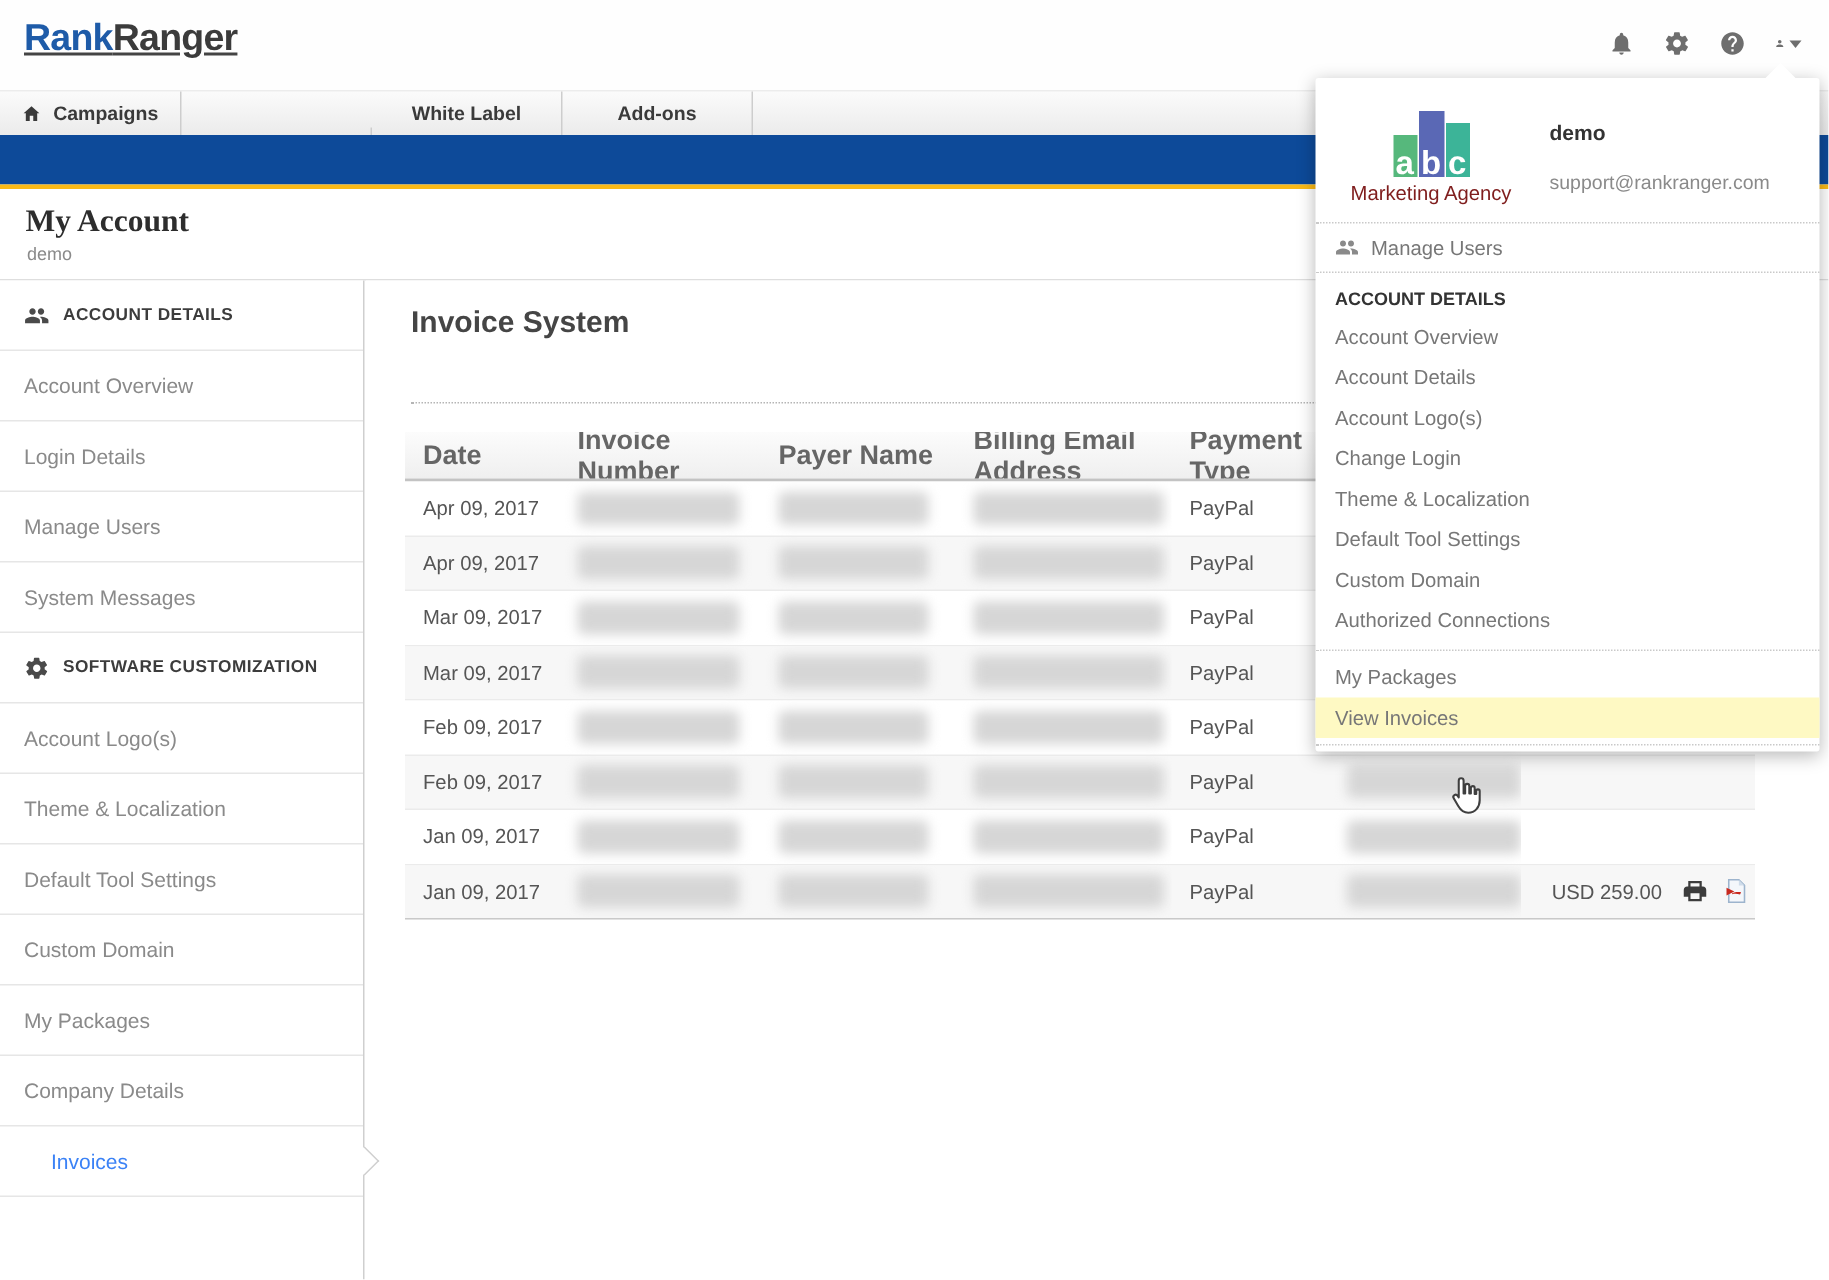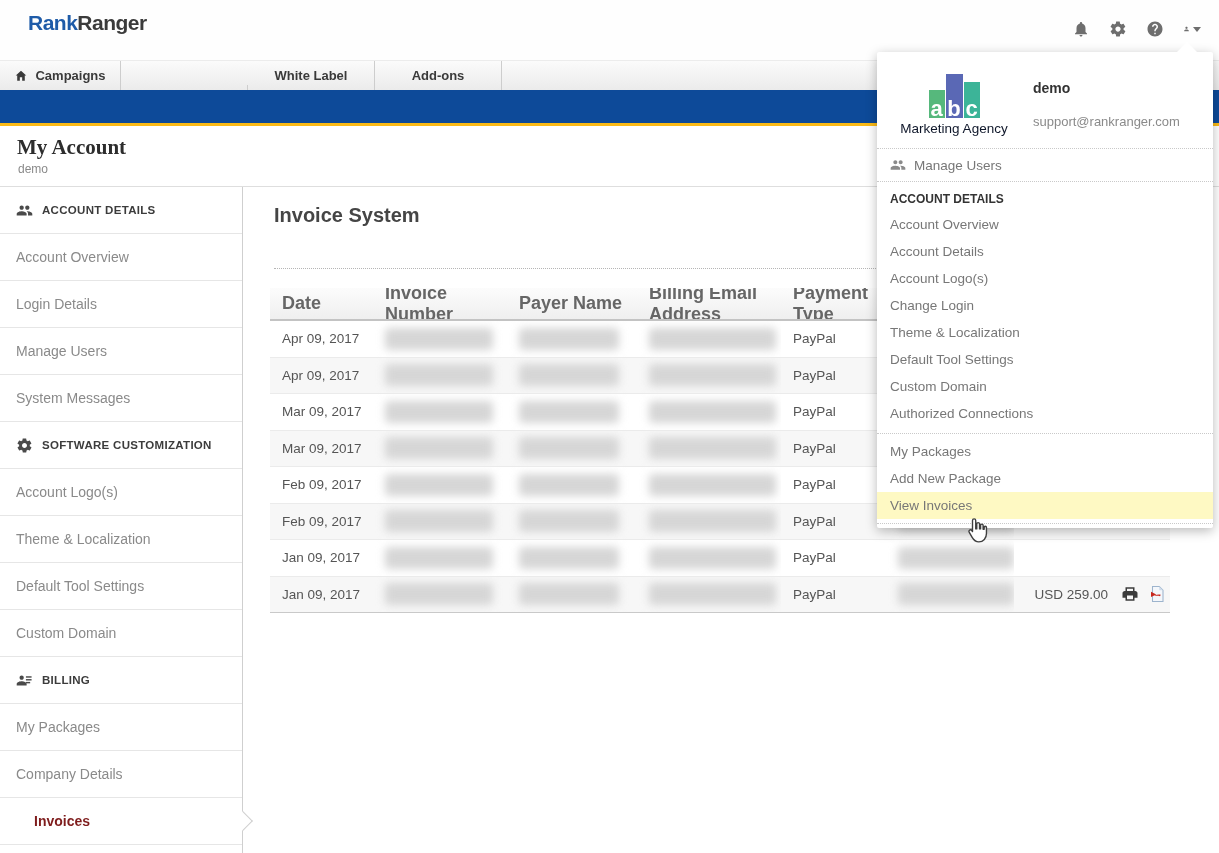--- a/index.html
+++ b/index.html
@@ -5,21 +5,21 @@
   * { margin:0; padding:0; box-sizing:border-box; }
   html,body { width:1219px; height:853px; }
   body {
     font-family:"Liberation Sans", sans-serif;
     background:#fff; color:#444; position:relative; overflow:hidden;
   }
   .stage { position:absolute; inset:0; width:1219px; height:853px; background:#fff; }
 
   
   .topbar { position:absolute; left:0; top:0; width:100%; height:60px; background:#fefefe; }
-  .logo { position:absolute; left:28px; top:11px; font-size:21px; font-weight:bold; letter-spacing:-0.5px; }
+  .logo { position:absolute; left:16px; top:11px; font-size:25px; font-weight:bold; letter-spacing:-0.5px;text-decoration:underline; }
   .logo .p1 { color:#1e5ba8; }
   .logo .p2 { color:#3b3b3b; }
   .top-icons { position:absolute; right:18px; top:20px; display:flex; align-items:center; gap:19px; }
   .top-icons .ticon { width:18px; height:18px; color:#6e6e6e; cursor:pointer; display:flex; align-items:center; justify-content:center; }
   .ticon svg { width:18px; height:18px; fill:#6e6e6e; }
   .caret-down { width:0; height:0; border-left:4px solid transparent; border-right:4px solid transparent; border-top:5px solid #6e6e6e; margin-left:3px; }
 
   
   .navbar { position:absolute; left:0; top:60px; width:100%; height:30px;
     background:linear-gradient(#fbfbfb,#ebebeb); border-top:1px solid #ececec; display:flex; }
@@ -39,21 +39,21 @@
   .page-title { position:absolute; left:17px; top:9px; font-size:21px; font-weight:bold; color:#2d2d2d;font-family:Liberation Serif, serif; }
   .page-sub { position:absolute; left:18px; top:36px; font-size:12px; color:#8a8a8a; }
   .head-divider { position:absolute; left:0; top:186px; width:100%; height:1px; background:#dedede; }
 
   
   .sidebar { position:absolute; left:0; top:187px; width:243px; height:666px; background:#fff; border-right:1px solid #cfcfcf; }
   .side-item { position:relative; height:47px; display:flex; align-items:center; padding-left:16px;
     border-bottom:1px solid #e6e6e6; font-size:14px; color:#8a8a8a; cursor:pointer; }
   .side-item.section { font-size:11.5px; font-weight:bold; letter-spacing:0.3px; color:#3c3c3c; gap:9px; cursor:default; }
   .side-item.section svg { width:17px; height:17px; fill:#4a4a4a; }
-  .side-item.active { color:#7f1d1d; font-weight:bold;padding-left:34px; }
+  .side-item.active { color:#3b82f6; font-weight:normal;padding-left:34px; }
   .side-chevron { position:absolute; right:-8px; top:50%; width:14px; height:14px; background:#fff;
     border-top:1px solid #cfcfcf; border-right:1px solid #cfcfcf; transform:translateY(-50%) rotate(45deg); z-index:3; }
 
   
   .main { position:absolute; left:244px; top:187px; right:0; bottom:0; background:#fff; }
   .main-title { position:absolute; left:30px; top:17px; font-size:20px; font-weight:bold; color:#454545; }
   .dotted-div { position:absolute; left:30px; top:81px; width:896px; border-top:1px dotted #b5b5b5; }
 
   .invtable { position:absolute; left:26px; top:101px; width:900px; }
   .trow { display:flex; width:100%; }
@@ -76,21 +76,21 @@
   .dd-notch { position:absolute; top:-10px; right:16px; width:0; height:0;
     border-left:10px solid transparent; border-right:10px solid transparent; border-bottom:10px solid #fff; }
   .dd-account { display:flex; padding:20px 12px 12px 22px; }
   .dd-logo { width:110px; text-align:center; }
   .bars { display:flex; align-items:flex-end; justify-content:center; height:46px; }
   .bar { display:flex; align-items:flex-end; justify-content:center; color:#fff; font-weight:bold;
     font-size:22px; line-height:0.82; cursor:default; }
   .bar-a { width:16px; height:28px; background:#56b87c; }
   .bar-b { width:17px; height:44px; background:#5a68b5; margin:0 1px; }
   .bar-c { width:16px; height:36px; background:#3cb498; }
-  .dd-logo-caption { margin-top:3px; font-size:13.5px; color:#0f172a; white-space:nowrap; }
+  .dd-logo-caption { margin-top:3px; font-size:13.5px; color:#7f1d1d; white-space:nowrap; }
   .dd-id { margin-left:24px; padding-top:8px; }
   .dd-name { font-size:14px; font-weight:bold; color:#333; }
   .dd-email { font-size:13px; color:#8a8a8a; margin-top:18px; }
   .dd-dotted { border-top:1px dotted #c9c9c9; margin:0; }
   .dd-row { display:flex; align-items:center; gap:8px; padding:8px 0 8px 13px; font-size:13.5px; color:#777; cursor:pointer; }
   .dd-row svg { width:16px; height:16px; fill:#8a8a8a; }
   .dd-sec-title { padding:10px 0 5px 13px; font-size:12px; font-weight:bold; color:#333; }
   .dd-item { padding:6px 0 6px 13px; font-size:13.5px; color:#777; cursor:pointer; }
   .dd-item.hl { background:#fef9c3; }
   .dd-group { padding:4px 0; }
@@ -189,29 +189,20 @@
       </div>
     <div class="side-item">
         <span>Theme &amp; Localization</span>
       </div>
     <div class="side-item">
         <span>Default Tool Settings</span>
       </div>
     <div class="side-item">
         <span>Custom Domain</span>
       </div>
-    <div class="side-item section">
-      <svg viewBox="0 0 24 24">
-          <path d="M8 11c1.7 0 3-1.3 3-3S9.7 5 8 5 5 6.3 5 8s1.3 3 3 3zm0 2c-2.3 0-7 1.2-7 3.5V19h14v-2.5C15 14.2 10.3 13 8 13z"></path>
-          <rect x="14" y="6" width="8" height="2"></rect>
-          <rect x="14" y="10" width="8" height="2"></rect>
-          <rect x="14" y="14" width="6" height="2"></rect>
-        </svg>
-      <span>BILLING</span>
-    </div>
     <div class="side-item">
         <span>My Packages</span>
       </div>
     <div class="side-item">
         <span>Company Details</span>
       </div>
     <div class="side-item active">
       <span>Invoices</span>
       <span class="side-chevron"></span>
     </div>
@@ -433,21 +424,20 @@
     <div class="dd-item">Account Details</div>
     <div class="dd-item">Account Logo(s)</div>
     <div class="dd-item">Change Login</div>
     <div class="dd-item">Theme &amp; Localization</div>
     <div class="dd-item">Default Tool Settings</div>
     <div class="dd-item">Custom Domain</div>
     <div class="dd-item">Authorized Connections</div>
 
     <div class="dd-group" style="border-top:1px dotted #c9c9c9; margin-top:6px;">
       <div class="dd-item">My Packages</div>
-      <div class="dd-item">Add New Package</div>
       <div class="dd-item hl">View Invoices</div>
     </div>
 
     <div class="dd-dotted"></div>
 
     <svg class="hand-cursor" viewBox="0 0 24 26">
       <path d="M9.5 2.5c.8 0 1.4.6 1.4 1.4v7.3h.9V6.9c0-.7.6-1.2 1.2-1.2.7 0 1.2.5 1.2 1.2v4.3h.9V8.1c0-.6.5-1.1 1.1-1.1.6 0 1.1.5 1.1 1.1v3.4h.9v-1.6c0-.6.4-1 1-1s1 .4 1 1v5.3c0 4-2.7 7.2-6.6 7.2-3 0-4.4-1.5-5.8-3.9L5.2 14c-.4-.6-.2-1.4.4-1.8.6-.4 1.4-.2 1.9.4l.6.9V3.9c0-.8.6-1.4 1.4-1.4z" fill="#fff" stroke="#3f3f3f" stroke-width="1.2" stroke-linejoin="round"></path>
     </svg>
   </div>
 

